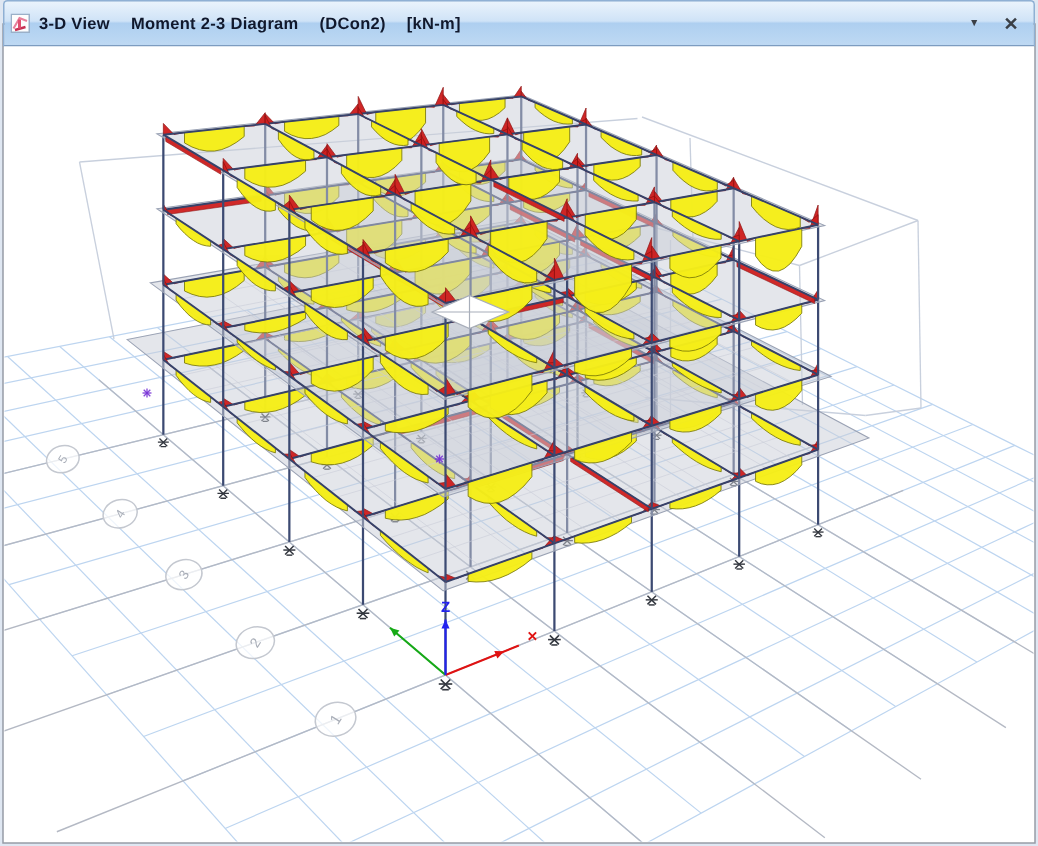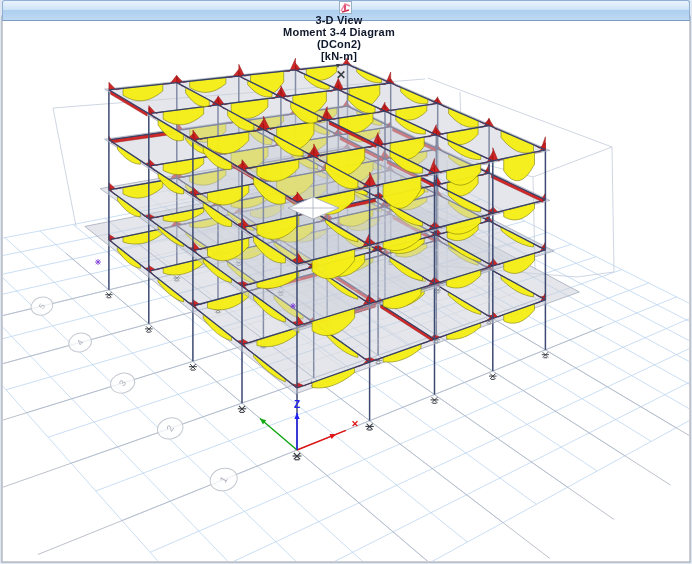--- a/index.html
+++ b/index.html
@@ -1,26 +1,26 @@
 <!DOCTYPE html>
 <html><head>
 <meta charset="utf-8">
 <style>
   html,body{margin:0;padding:0;}
   body{
     width:692px;height:564px;overflow:hidden;position:relative;
     background:#dfe7f2;font-family:"Liberation Sans",sans-serif;
   }
   .titlebar{
-    position:absolute;top:0;left:2px;right:2px;height:21px;
+    position:absolute;top:0;left:2px;right:2px;height:31px;
     background:linear-gradient(#eaf3fc 0%,#cfe3f7 45%,#aecff0 50%,#bed9f3 100%);
     border:1px solid #8fb0d4;border-bottom:1px solid #7d9cc0;
     border-radius:3px 3px 0 0;
     display:flex;align-items:center;box-sizing:border-box;
-    font-size:11px;font-weight:bold;color:#10182c;white-space:nowrap;flex-direction:column;
+    font-size:11px;font-weight:bold;color:#10182c;white-space:nowrap;
   }
   .win-icon{width:13px;height:13px;margin:0 6px 0 4px;flex:0 0 auto;}
   .tp{margin-right:14px;letter-spacing:.2px;}
   .tp:last-of-type{margin-right:0;}
   .tspacer{flex:1;}
   .menu-btn,.close-btn{
     color:#3a3f46;cursor:default;flex:0 0 auto;line-height:1;
   }
   .menu-btn{font-size:7px;margin-right:16px;}
   .close-btn{font-size:12px;font-weight:bold;margin-right:10px;}
@@ -1085,19 +1085,19 @@
 <div class="titlebar">
   <span class="win-icon">
     <svg width="13" height="13" viewBox="0 0 13 13">
       <rect x="0.5" y="0.5" width="12" height="12" fill="#fdfdfd" stroke="#9ab0c8" stroke-width="1"></rect>
       <path d="M2 10 L6 3 L11 5" stroke="#e8809c" stroke-width="1.4" fill="none"></path>
       <path d="M3 11 L10 9" stroke="#c83052" stroke-width="1.6" fill="none"></path>
       <rect x="5" y="4" width="2" height="6" fill="#e05070"></rect>
     </svg>
   </span>
   <span class="tp">3-D View</span>
-  <span class="tp">Moment 3-4 Diagram</span>
+  <span class="tp">Moment 2-3 Diagram</span>
   <span class="tp">(DCon2)</span>
   <span class="tp">[kN-m]</span>
   <span class="tspacer"></span>
   <span class="menu-btn">▼</span>
   <span class="close-btn">✕</span>
 </div>
 
 </body></html>

